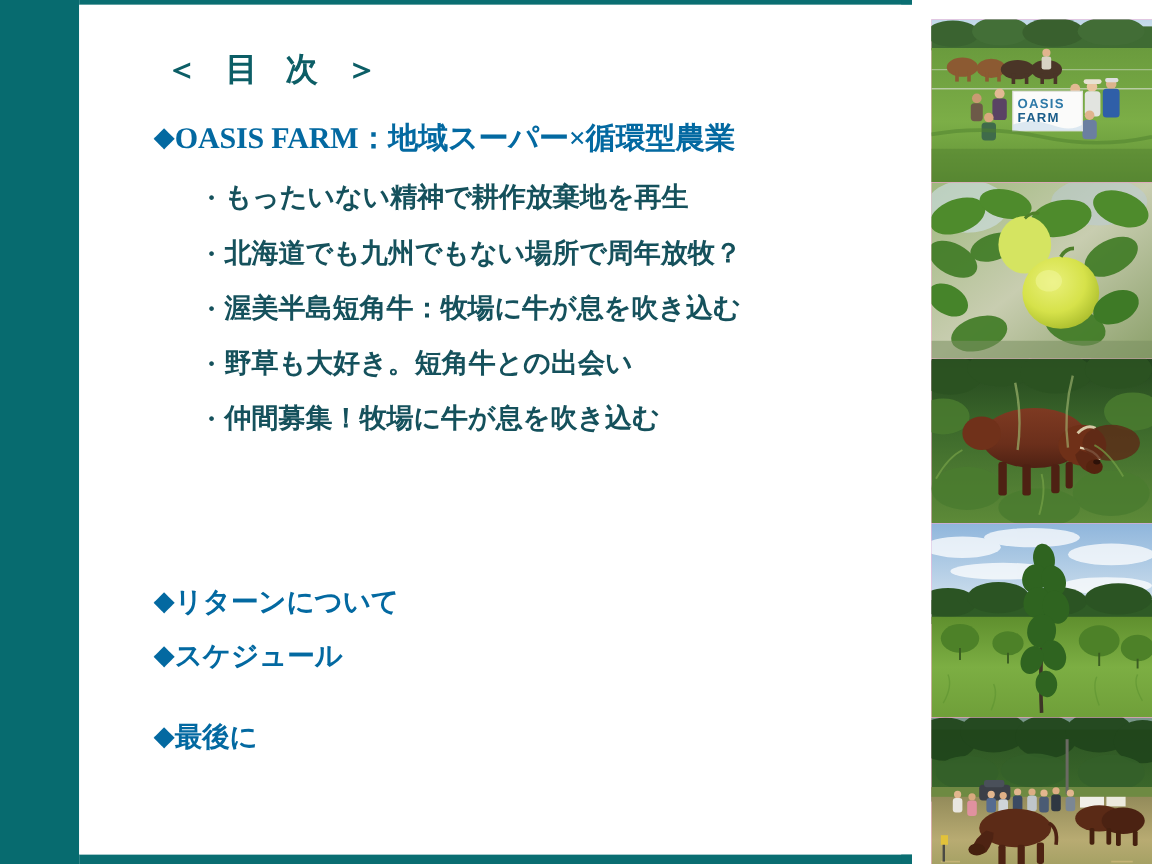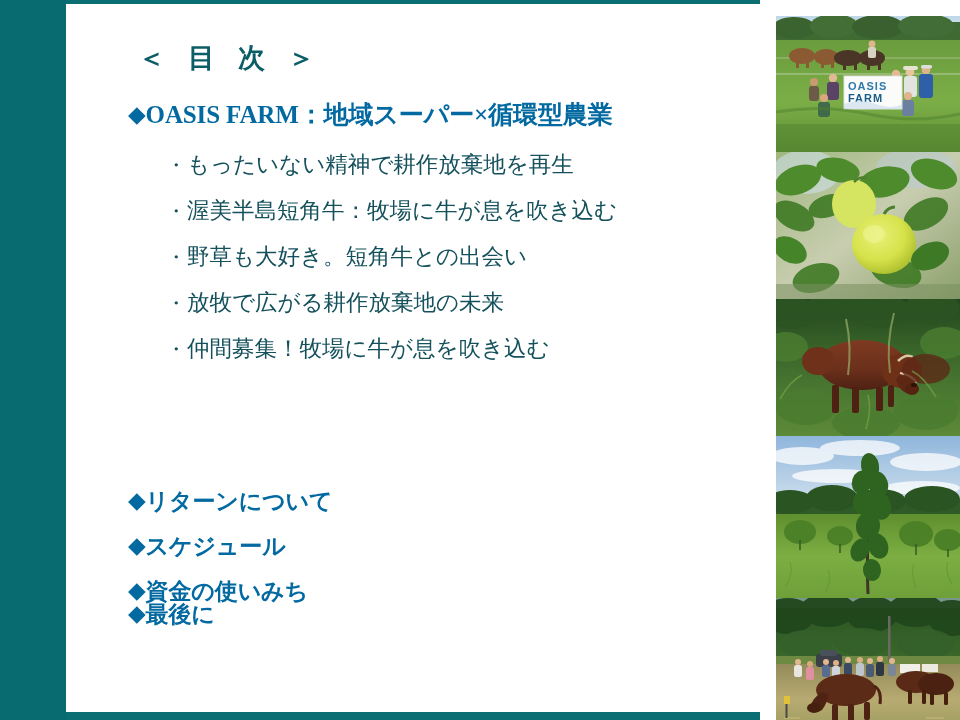--- a/index.html
+++ b/index.html
@@ -105,21 +105,21 @@
     margin: 0;
     padding: 0;
     list-style: none;
   }
   .sub-item {
     font-size: 22.5px;
     color: #15515c;
     line-height: 1;
     height: 46px;
     white-space: nowrap;
-    font-weight: 400;
+    font-weight: 700;
   }
   .sub-item .dot {
     font-size: 20px;
     color: #15515c;
     padding-right: 1px;
   }
 
   
   .photo-rail {
     position: absolute;
@@ -158,46 +158,43 @@
 
     <div class="toc-heading">＜ 目 次 ＞</div>
 
     <div class="section-major h-main">
       <span class="diamond">◆</span><span>OASIS FARM：地域スーパー×循環型農業</span>
     </div>
 
     <ul class="sub-list">
       <li class="sub-item">
         <span class="dot">・</span><span>もったいない精神で耕作放棄地を再生</span>
+      </li>
+      <li class="sub-item">
+        <span class="dot">・</span><span>北海道でも九州でもない場所で周年放牧？</span>
       </li>
       <li class="sub-item">
         <span class="dot">・</span><span>渥美半島短角牛：牧場に牛が息を吹き込む</span>
       </li>
       <li class="sub-item">
         <span class="dot">・</span><span>野草も大好き。短角牛との出会い</span>
       </li>
       <li class="sub-item">
-        <span class="dot">・</span><span>放牧で広がる耕作放棄地の未来</span>
-      </li>
-      <li class="sub-item">
         <span class="dot">・</span><span>仲間募集！牧場に牛が息を吹き込む</span>
       </li>
     </ul>
 
     <div class="section-major h-sched">
       <span class="diamond">◆</span><span>スケジュール</span>
     </div>
 
     <div class="section-major h-return">
       <span class="diamond">◆</span><span>リターンについて</span>
     </div>
 
-    <div class="section-major h-funds">
-      <span class="diamond">◆</span><span>資金の使いみち</span>
-    </div>
 
     <div class="section-major h-last">
       <span class="diamond">◆</span><span>最後に</span>
     </div>
 
   </div>
 
   <div class="photo-rail">
 
     <div class="photo p1">

